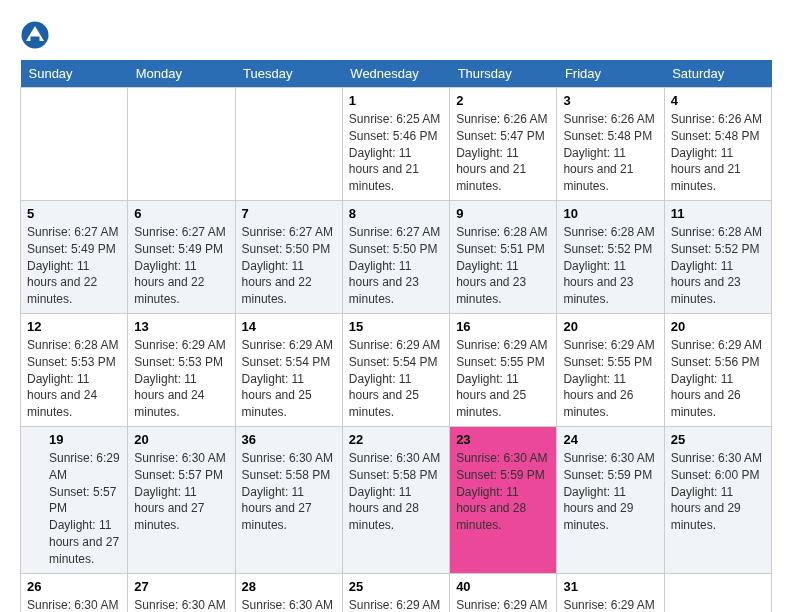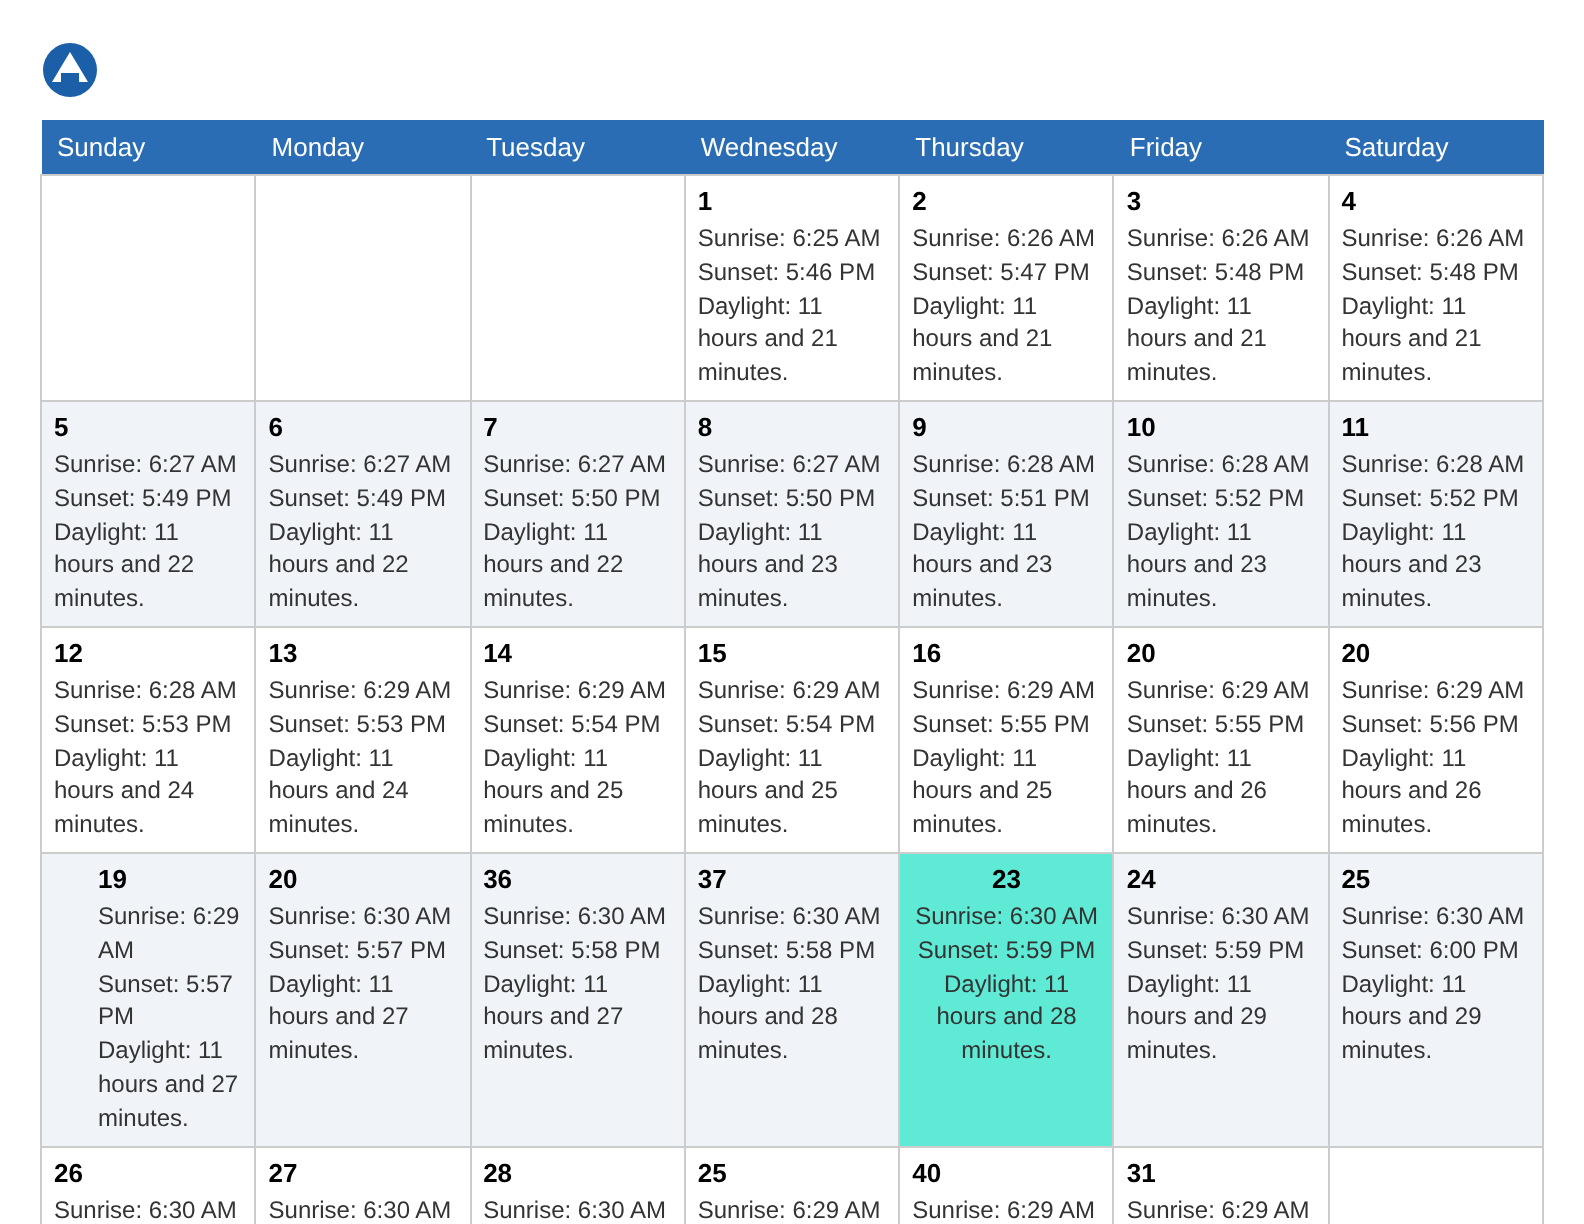--- a/index.html
+++ b/index.html
@@ -197,24 +197,24 @@
         </td>
         <td style="background: rgb(240, 244, 248);">
           <span class="day-num">20</span>
           <div class="day-info">Sunrise: 6:30 AM<br>Sunset: 5:57 PM<br>Daylight: 11 hours and 27 minutes.</div>
         </td>
         <td style="background: rgb(240, 244, 248);">
           <span class="day-num">36</span>
           <div class="day-info">Sunrise: 6:30 AM<br>Sunset: 5:58 PM<br>Daylight: 11 hours and 27 minutes.</div>
         </td>
         <td style="background: rgb(240, 244, 248);">
-          <span class="day-num">37</span>
+          <span class="day-num">22</span>
           <div class="day-info">Sunrise: 6:30 AM<br>Sunset: 5:58 PM<br>Daylight: 11 hours and 28 minutes.</div>
         </td>
-        <td style="background: #5eead4; text-align: center;">
+        <td style="background: #ec4899;">
           <span class="day-num">23</span>
           <div class="day-info">Sunrise: 6:30 AM<br>Sunset: 5:59 PM<br>Daylight: 11 hours and 28 minutes.</div>
         </td>
         <td style="background: rgb(240, 244, 248);">
           <span class="day-num">24</span>
           <div class="day-info">Sunrise: 6:30 AM<br>Sunset: 5:59 PM<br>Daylight: 11 hours and 29 minutes.</div>
         </td>
         <td style="background: rgb(240, 244, 248);">
           <span class="day-num">25</span>
           <div class="day-info">Sunrise: 6:30 AM<br>Sunset: 6:00 PM<br>Daylight: 11 hours and 29 minutes.</div>

